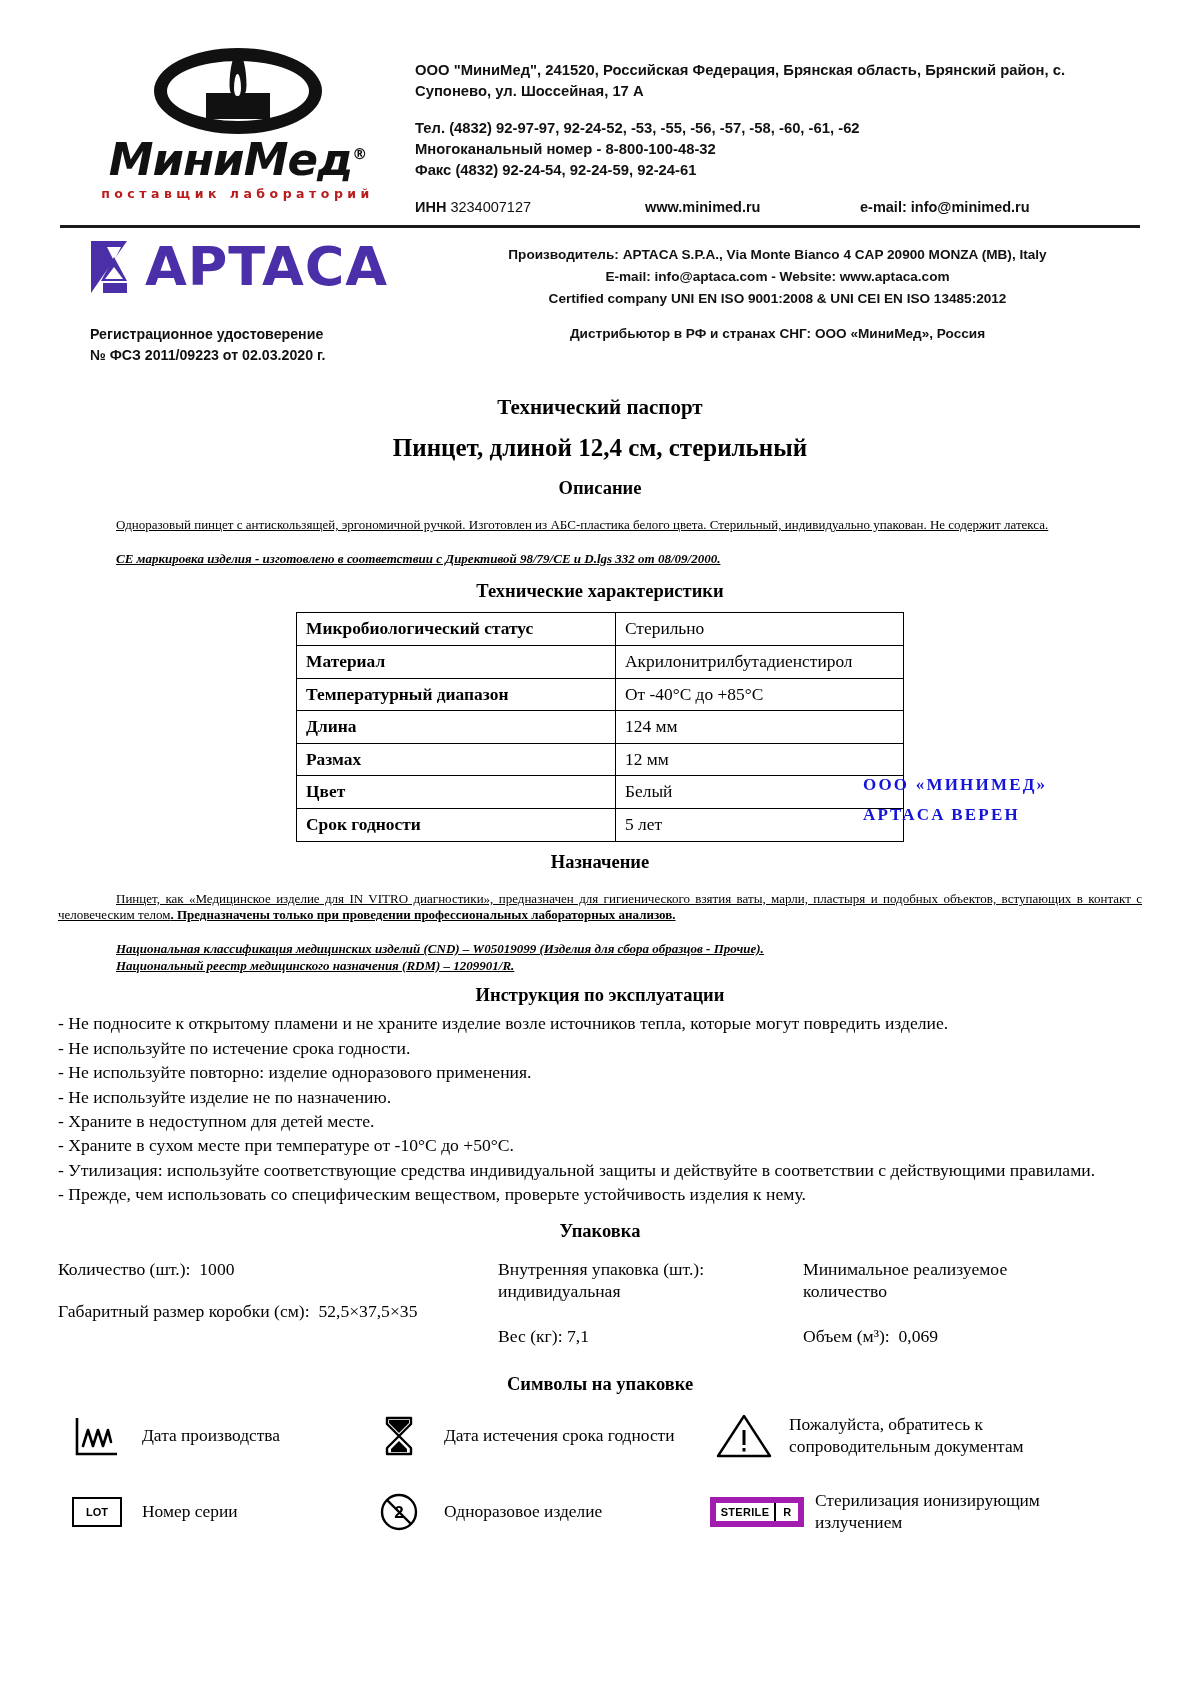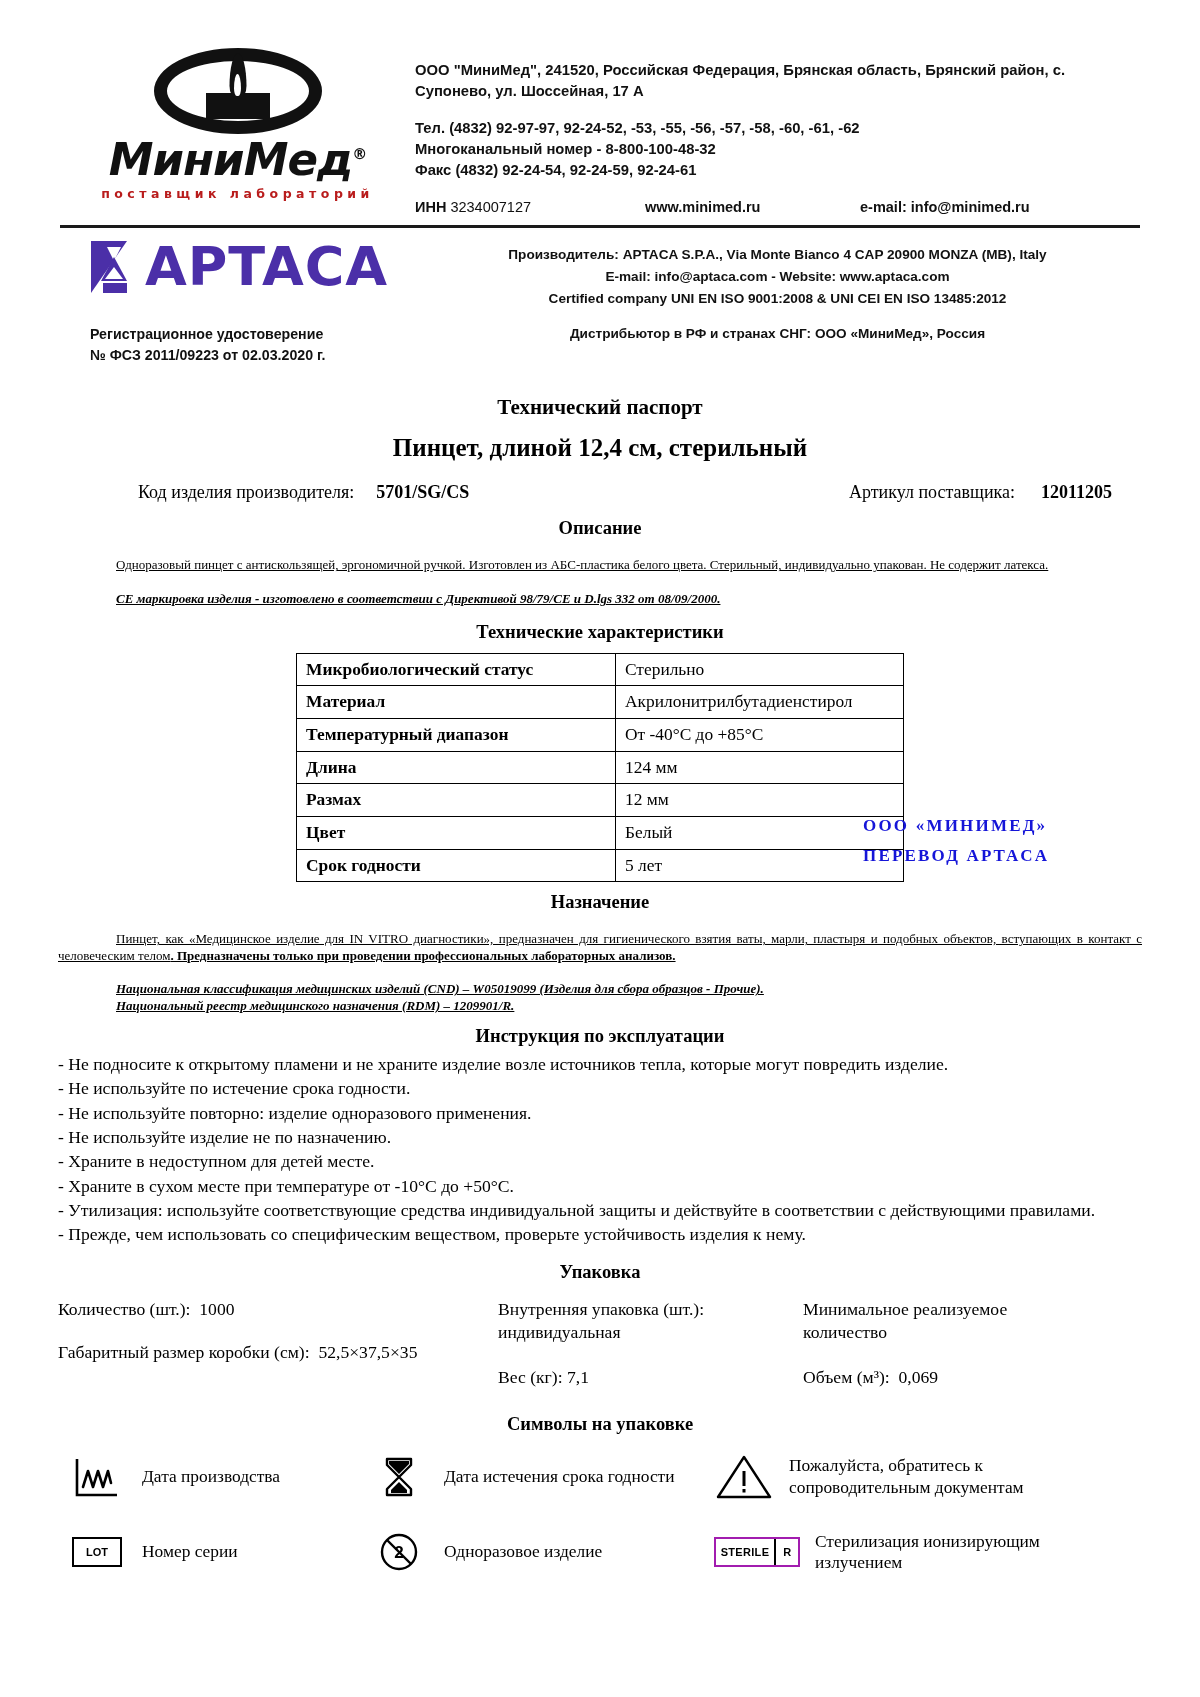--- a/index.html
+++ b/index.html
@@ -329,21 +329,21 @@
   }
   .lot-box {
     width: 50px; height: 30px;
     display: flex; align-items: center; justify-content: center;
     font-family: "Liberation Sans", "DejaVu Sans", sans-serif;
     font-size: 11px; font-weight: bold;
   }
   .sterile-box {
     display: flex;
     height: 30px;
-    border: 2px solid #a21caf;
+    border: 6px solid #a21caf;
     box-sizing: border-box;
     font-family: "Liberation Sans", "DejaVu Sans", sans-serif;
     font-size: 11px;
     font-weight: bold;
     align-items: stretch;
   }
   .sterile-box .sb1 {
     display: flex; align-items: center; justify-content: center;
     padding: 0 5px;
     border-right: 2px solid #000;
@@ -416,30 +416,20 @@
       </div>
       <div class="distrib-block">Дистрибьютор в РФ и странах СНГ: ООО «МиниМед», Россия</div>
     </div>
   </div>
 
   <div class="doc-body">
 
     <div class="h-title">Технический паспорт</div>
     <div class="h-product">Пинцет, длиной 12,4 см, стерильный</div>
 
-    <div class="code-row">
-      <div class="code-left">
-        <span class="code-label">Код изделия производителя:</span>
-        <span class="code-val">5701/SG/CS</span>
-      </div>
-      <div class="code-right">
-        <span class="code-label">Артикул поставщика:</span>
-        <span class="code-val">12011205</span>
-      </div>
-    </div>
 
     <div class="h-section">Описание</div>
     <p class="para">Одноразовый пинцет с антискользящей, эргономичной ручкой. Изготовлен из АБС-пластика белого цвета. Стерильный, индивидуально упакован. Не содержит латекса.</p>
     <p class="para bi" style="text-indent:58px;">СЕ маркировка изделия - изготовлено в соответствии с Директивой 98/79/СЕ и D.lgs 332 от 08/09/2000.</p>
 
     <div class="h-section">Технические характеристики</div>
 
     <div class="spec-wrap">
       <table class="spec">
         <tbody>
@@ -468,21 +458,21 @@
               <td class="v">Белый</td>
             </tr>
           <tr>
               <td class="k">Срок годности</td>
               <td class="v">5 лет</td>
             </tr>
         </tbody>
       </table>
       <div class="stamp">
         <div>ООО «МИНИМЕД»</div>
-        <div>ПЕРЕВОД АPTACA</div>
+        <div>АPTACA ВЕРЕН</div>
       </div>
     </div>
 
     <div class="h-section" style="margin-top:8px;font-family:Liberation Serif, serif;">Назначение</div>
     <p class="para"><span>Пинцет, как «Медицинское изделие для IN VITRO диагностики», предназначен для гигиенического взятия ваты, марли, пластыря и подобных объектов, вступающих в контакт с человеческим телом</span><span class="b">. Предназначены только при проведении профессиональных лабораторных анализов.</span></p>
     <p class="para bi" style="text-indent:58px;">Национальная классификация медицинских изделий (CND) – W05019099 (Изделия для сбора образцов - Прочие).</p>
     <p class="para bi" style="text-indent:58px; margin-top:0;">Национальный реестр медицинского назначения (RDM) – 1209901/R.</p>
 
     <div class="h-section" style="margin-top:9px;">Инструкция по эксплуатации</div>
     <div style="margin-top:5px;">

